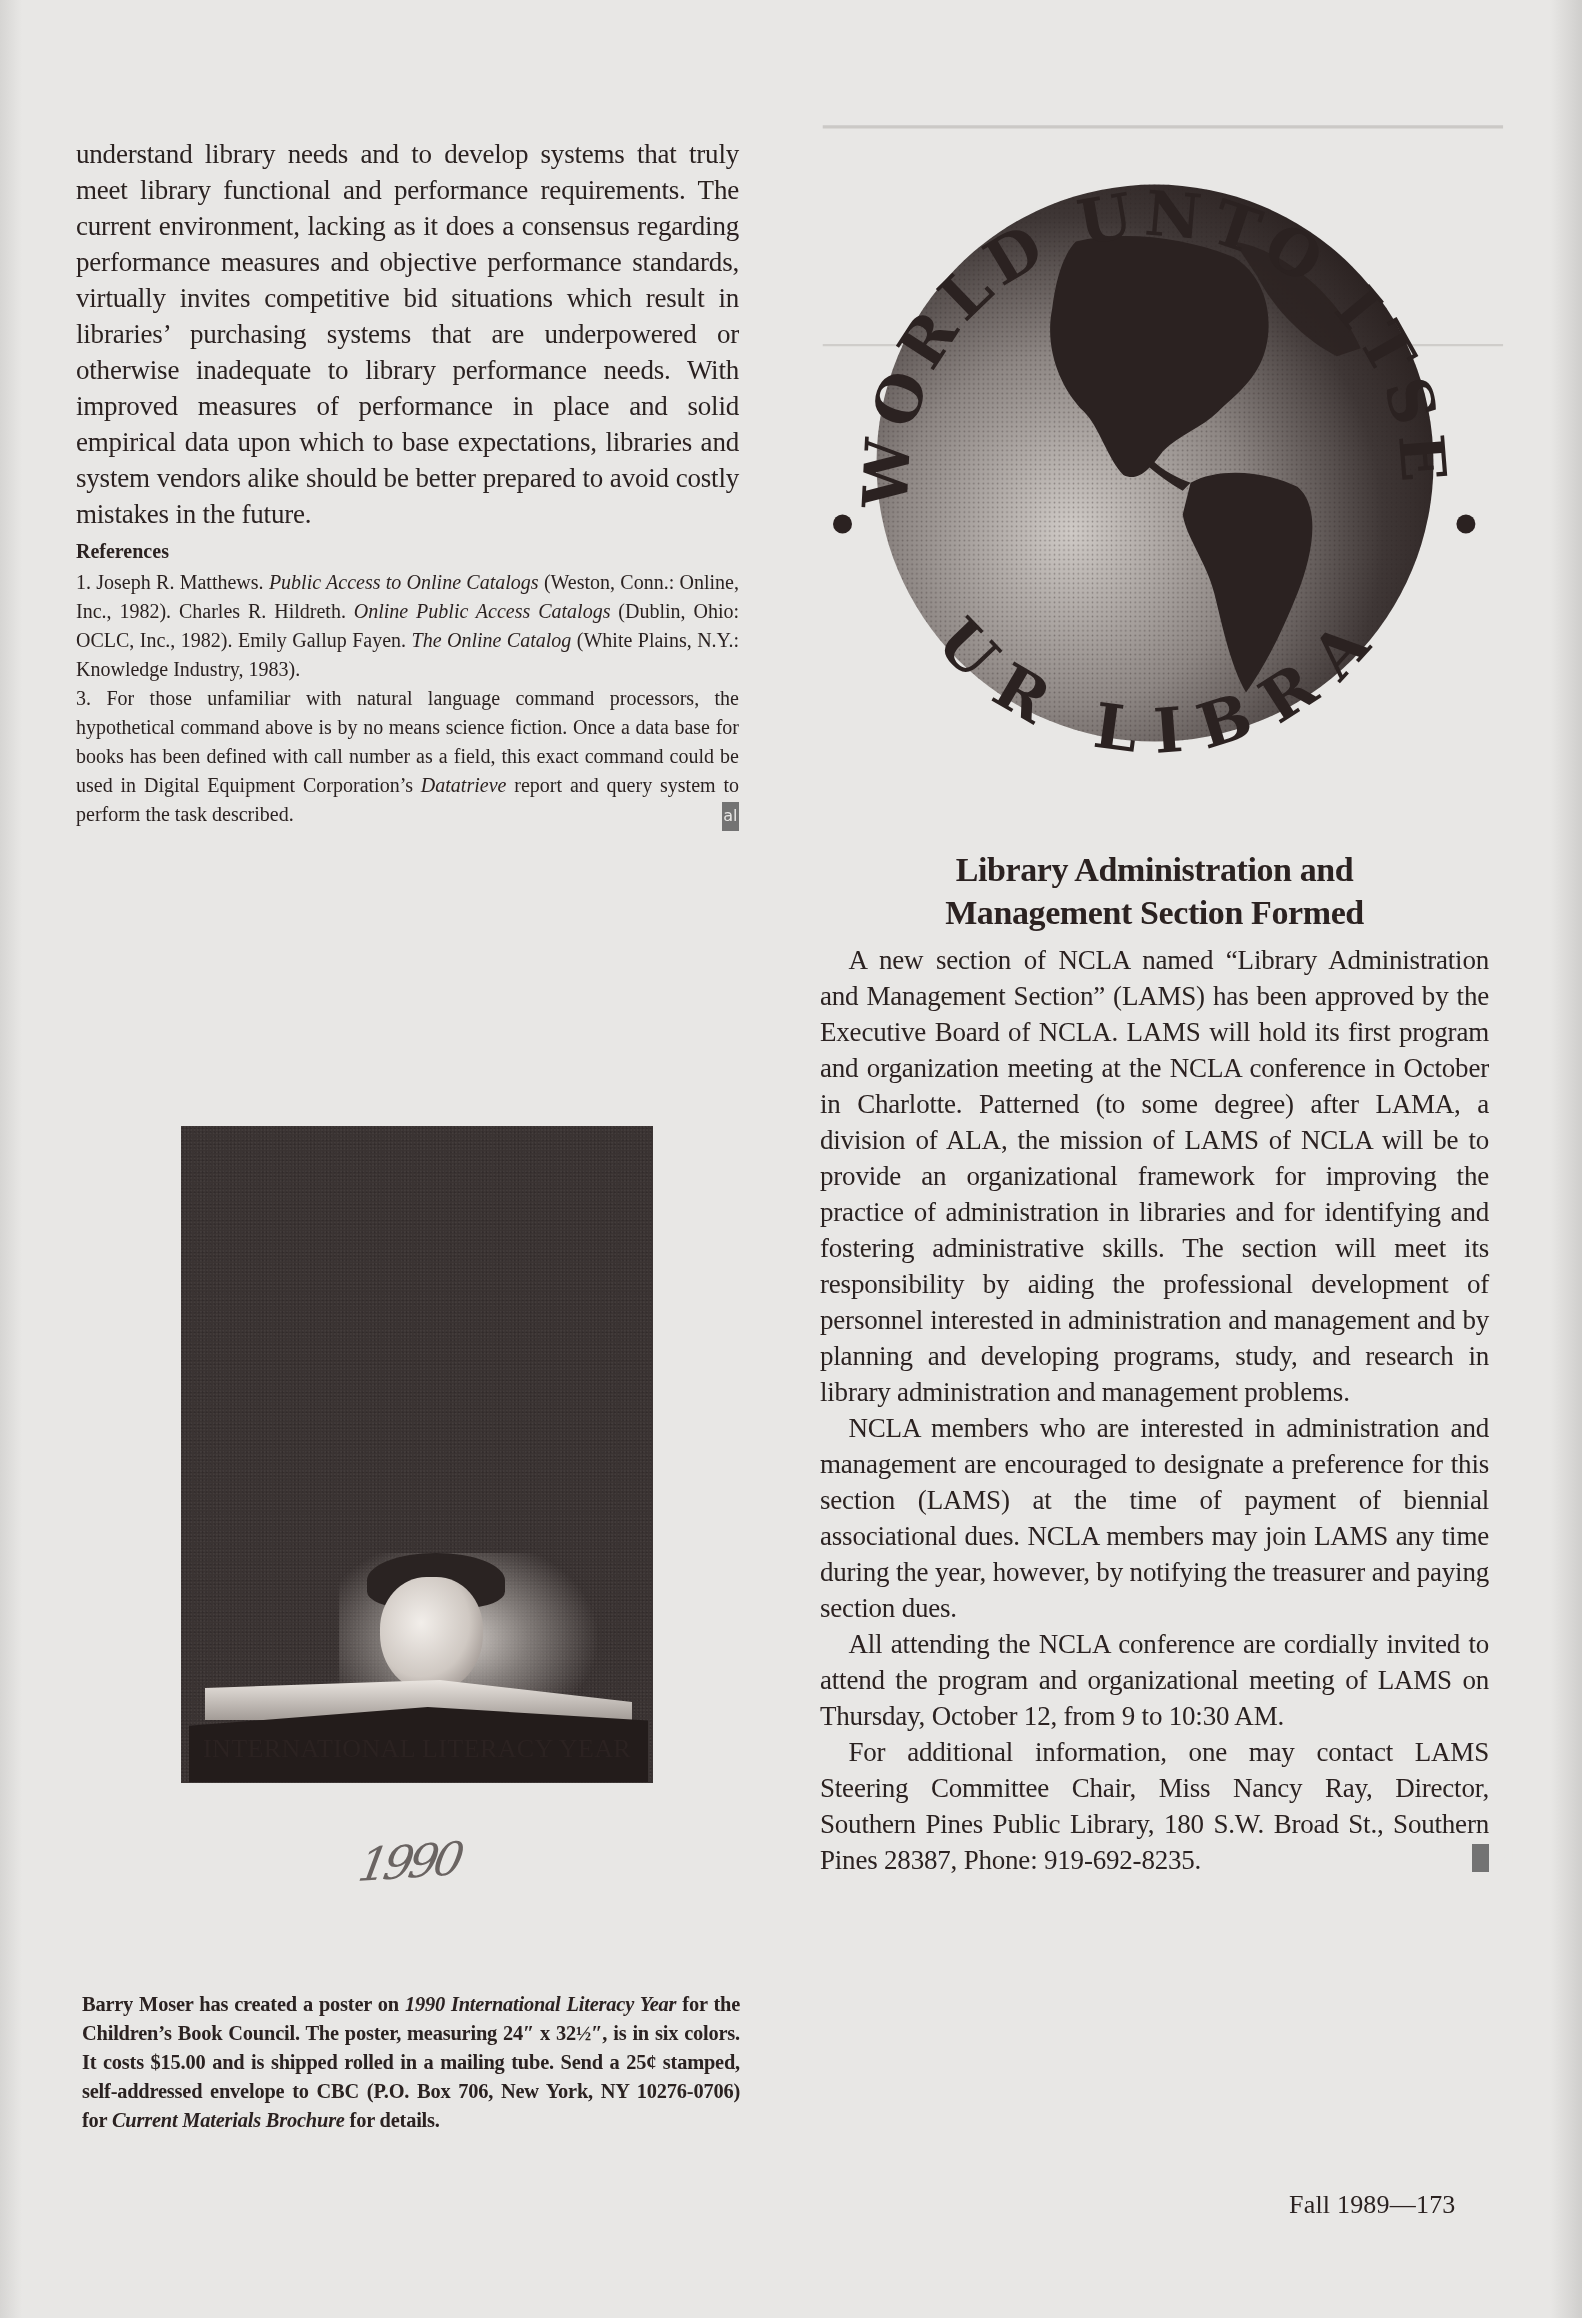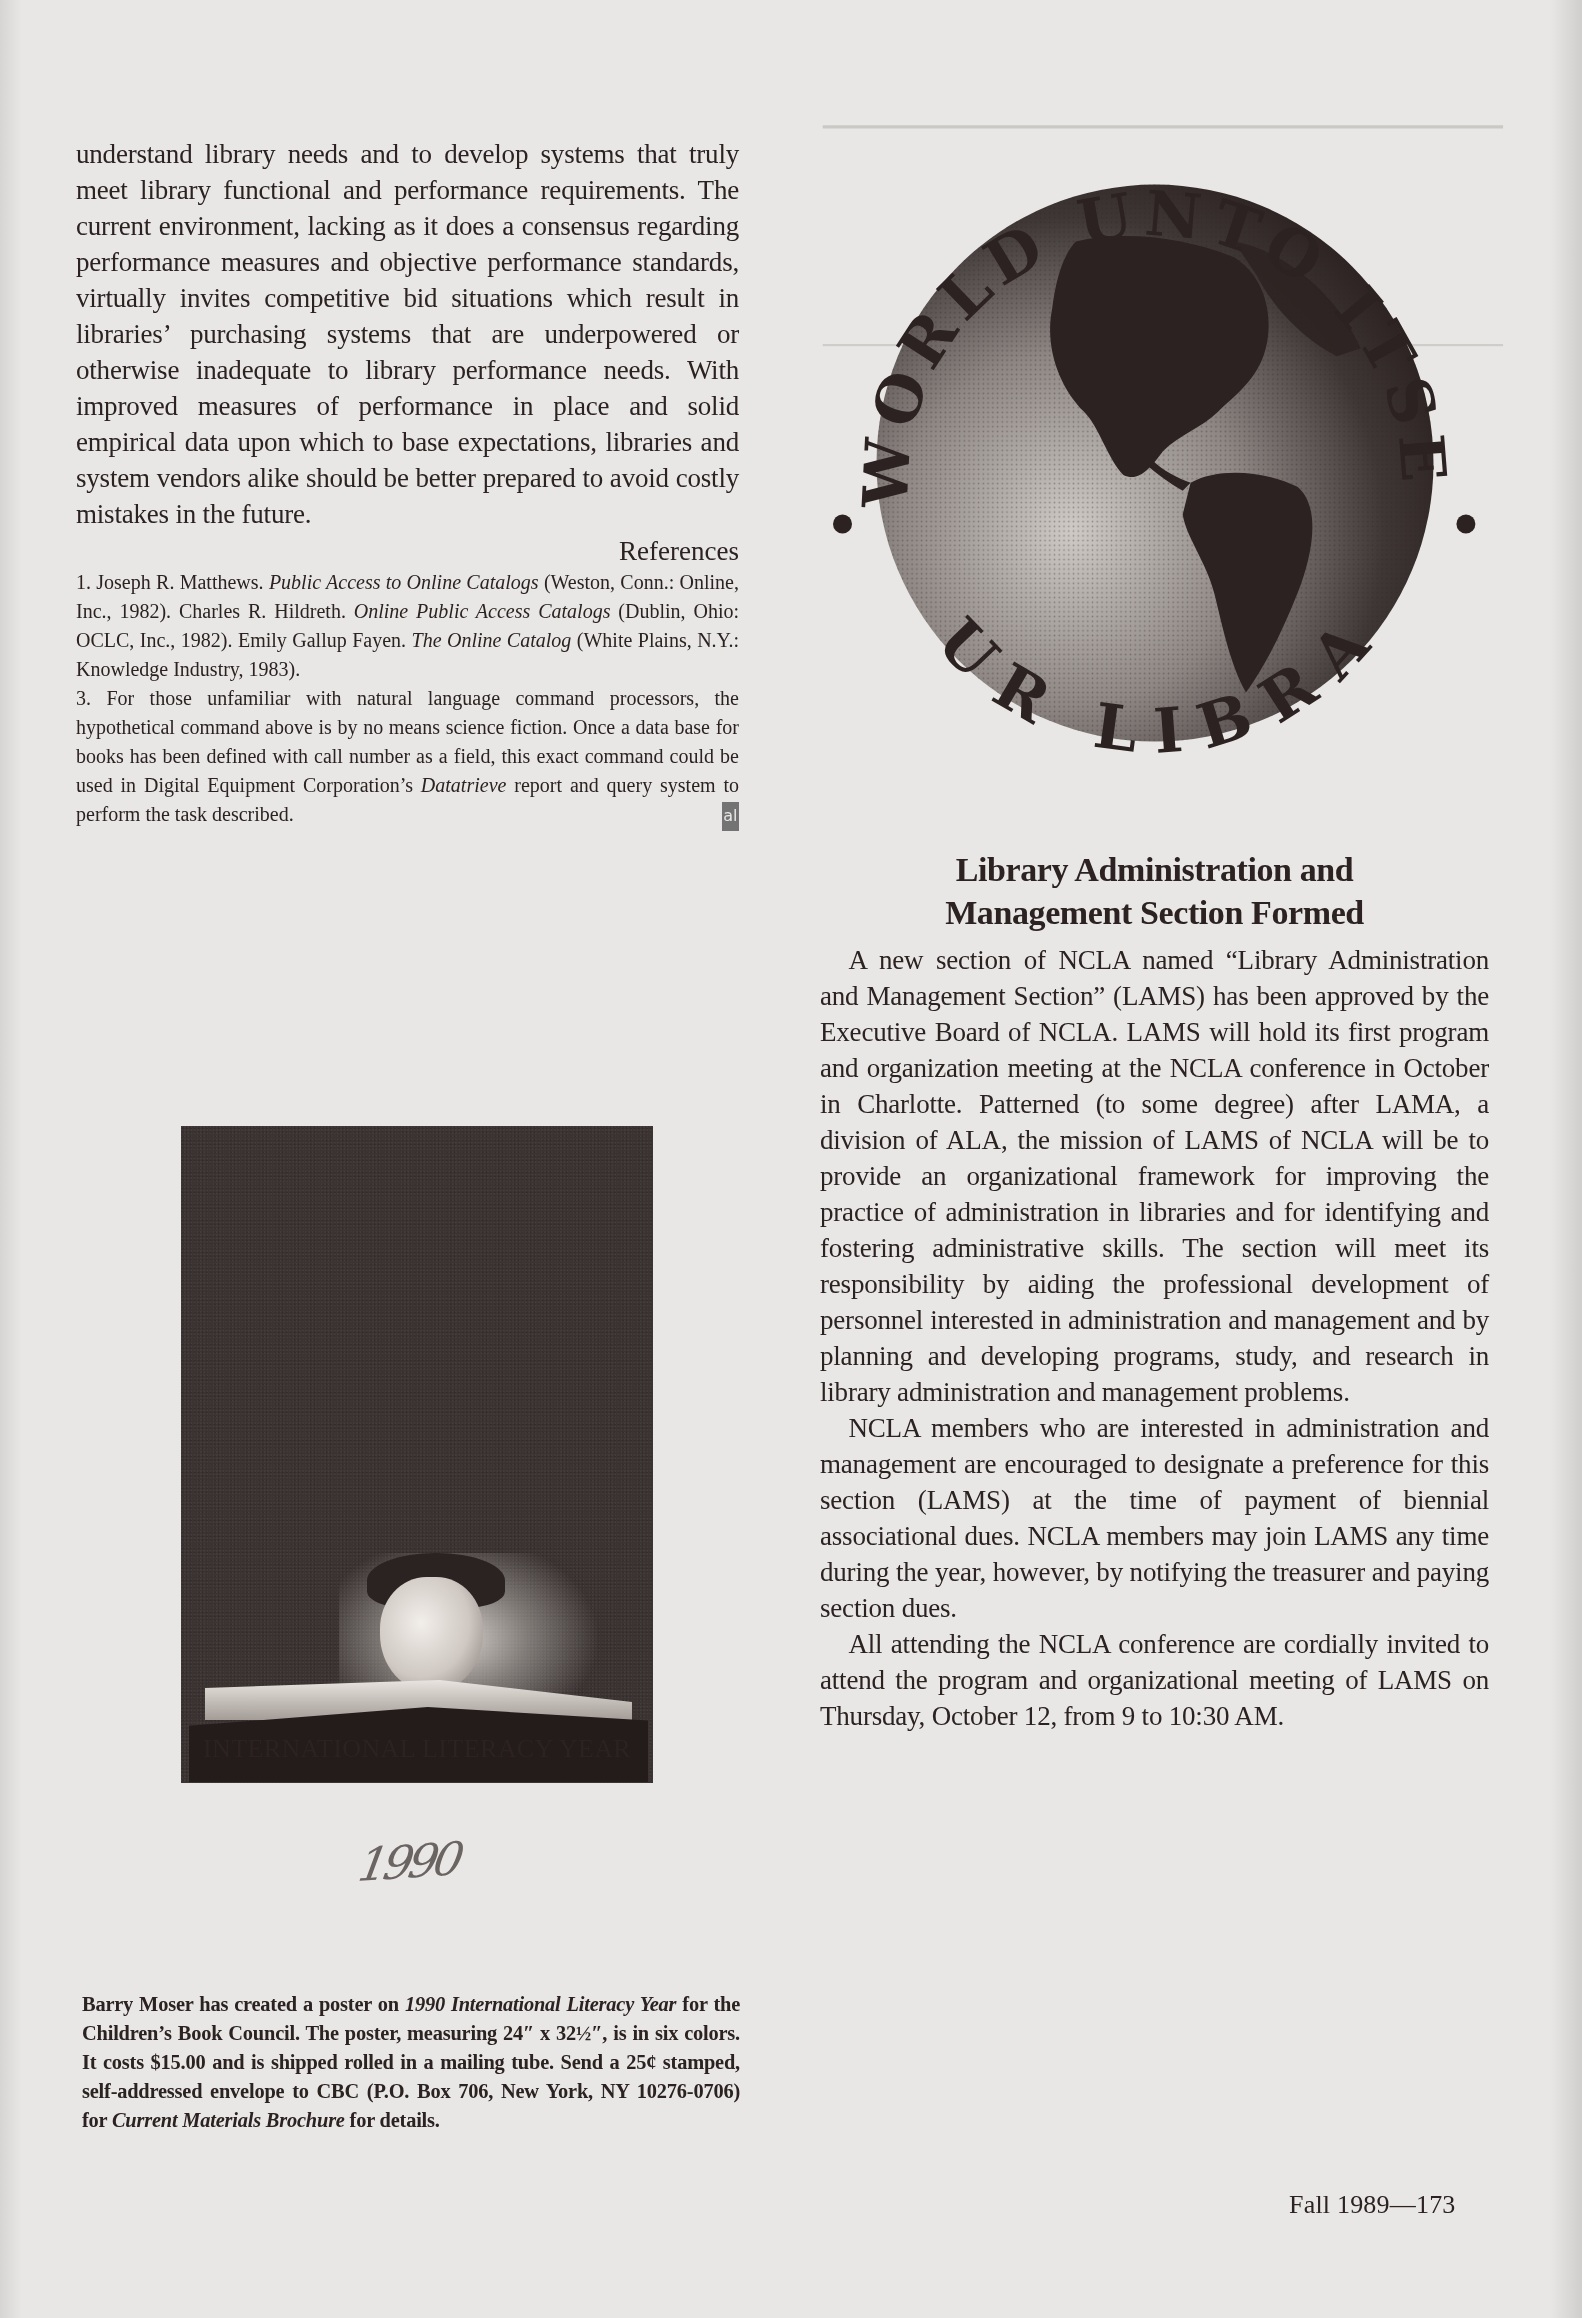--- a/index.html
+++ b/index.html
@@ -13,21 +13,21 @@
     background: linear-gradient(to right, #d6d5d3, #e8e7e5); }
   .page-edge-right { position: absolute; right: 0; top: 0; width: 32px; height: 2319px;
     background: linear-gradient(to left, #cfcecc, #e8e7e5); }
 
   
   .col-left { position: absolute; left: 76px; top: 136px; width: 663px; }
   .body-text {
     font-size: 27px; line-height: 36px; text-align: justify;
     margin: 0; letter-spacing: -0.2px; hyphens: manual;
   }
-  .refs-title { font-weight: normal; font-size: 27px; text-align: right;
+  .refs-title { font-weight: bold; font-size: 20px; text-align: left;
     margin: 6.3px 0 3.2px 0; line-height: 27px; }
   .ref-item { font-size: 20px; line-height: 29px; text-align: justify; margin: 0; }
   .ref-item i { font-style: italic; }
   .end-mark {
     display: inline-block; width: 17.4px; height: 28.5px; background: #737373;
     color: #e8e7e5; font-family: "DejaVu Sans", sans-serif; font-size: 16px;
     line-height: 28.5px; text-align: center; vertical-align: bottom; float: right;
     margin-top: 1.6px;
   }
 
@@ -145,16 +145,17 @@
 </div>
 
 <div class="col-right">
   <h1 class="headline">
     <span>Library Administration and</span><br>
     <span>Management Section Formed</span>
   </h1>
   <p class="body-text indent">A new section of NCLA named “Library Administration and Management Section” (LAMS) has been approved by the Executive Board of NCLA. LAMS will hold its first program and organization meeting at the NCLA conference in October in Charlotte. Patterned (to some degree) after LAMA, a division of ALA, the mission of LAMS of NCLA will be to provide an organiza­tional framework for improving the practice of administration in libraries and for identifying and fostering administrative skills. The section will meet its responsibility by aiding the professional development of personnel interested in adminis­tration and management and by planning and developing programs, study, and research in library administration and management prob­lems.</p>
   <p class="body-text indent">NCLA members who are interested in admin­istration and management are encouraged to designate a preference for this section (LAMS) at the time of payment of biennial associational dues. NCLA members may join LAMS any time during the year, however, by notifying the treas­urer and paying section dues.</p>
   <p class="body-text indent">All attending the NCLA conference are cor­dially invited to attend the program and organi­zational meeting of LAMS on Thursday, October 12, from 9 to 10:30 AM.</p>
+  <p class="body-text indent"><span>For additional information, one may contact LAMS Steering Committee Chair, Miss Nancy Ray, Director, Southern Pines Public Library, 180 S.W. Broad St., Southern Pines 28387, Phone: 919-692-8235.</span><span class="end-mark">al</span></p>
 </div>
 
 <div class="folio">Fall 1989—173</div>
 
 
 </body></html>

